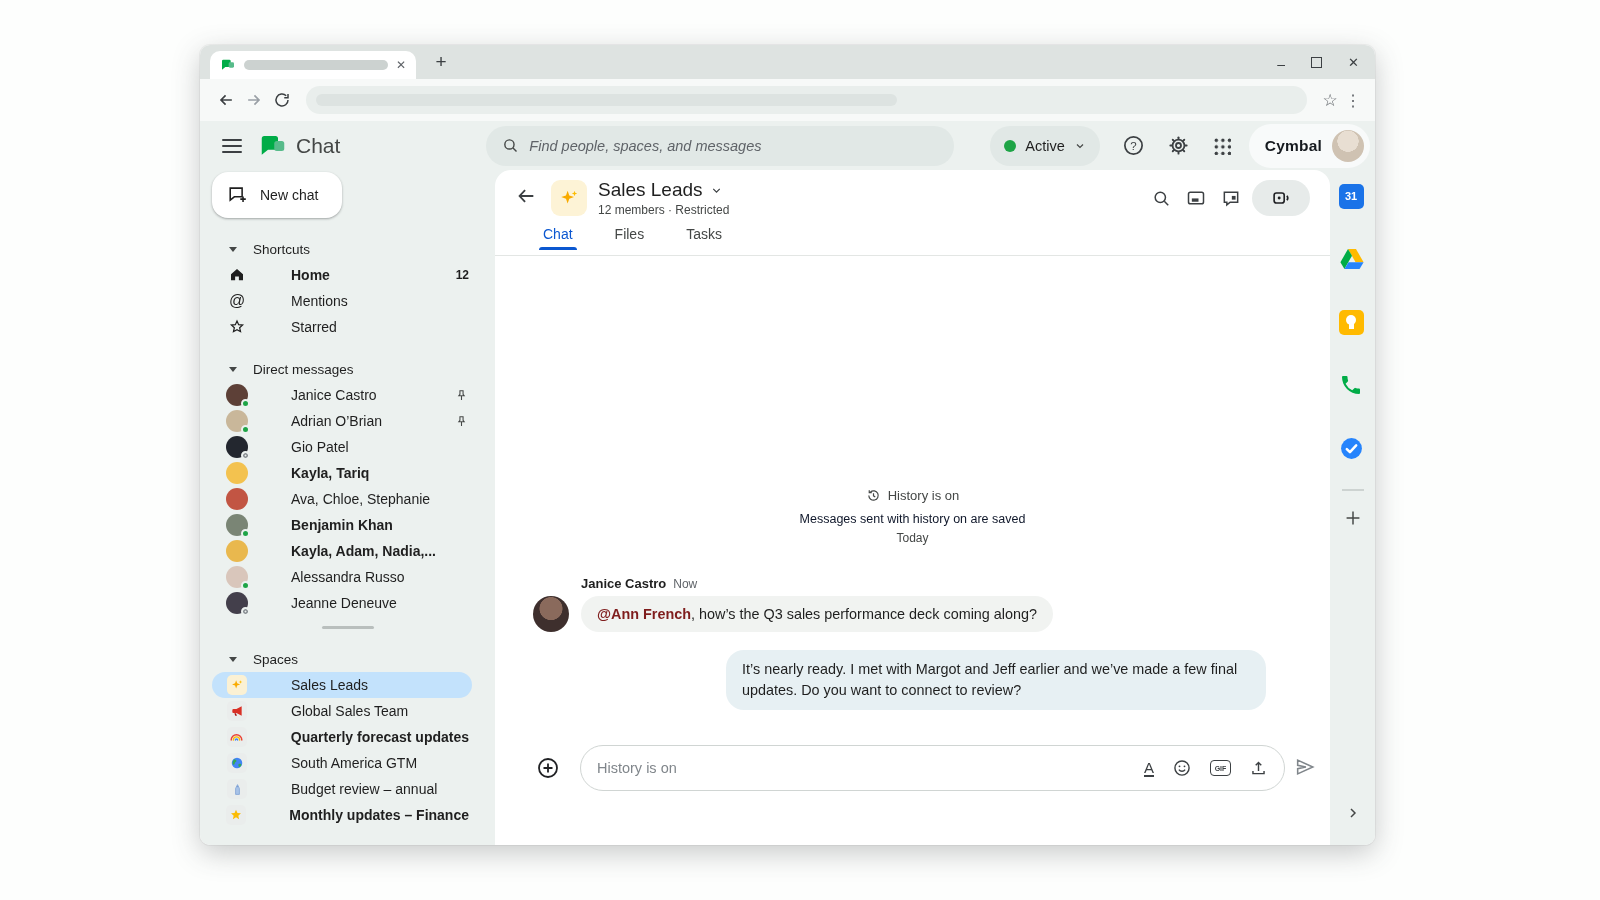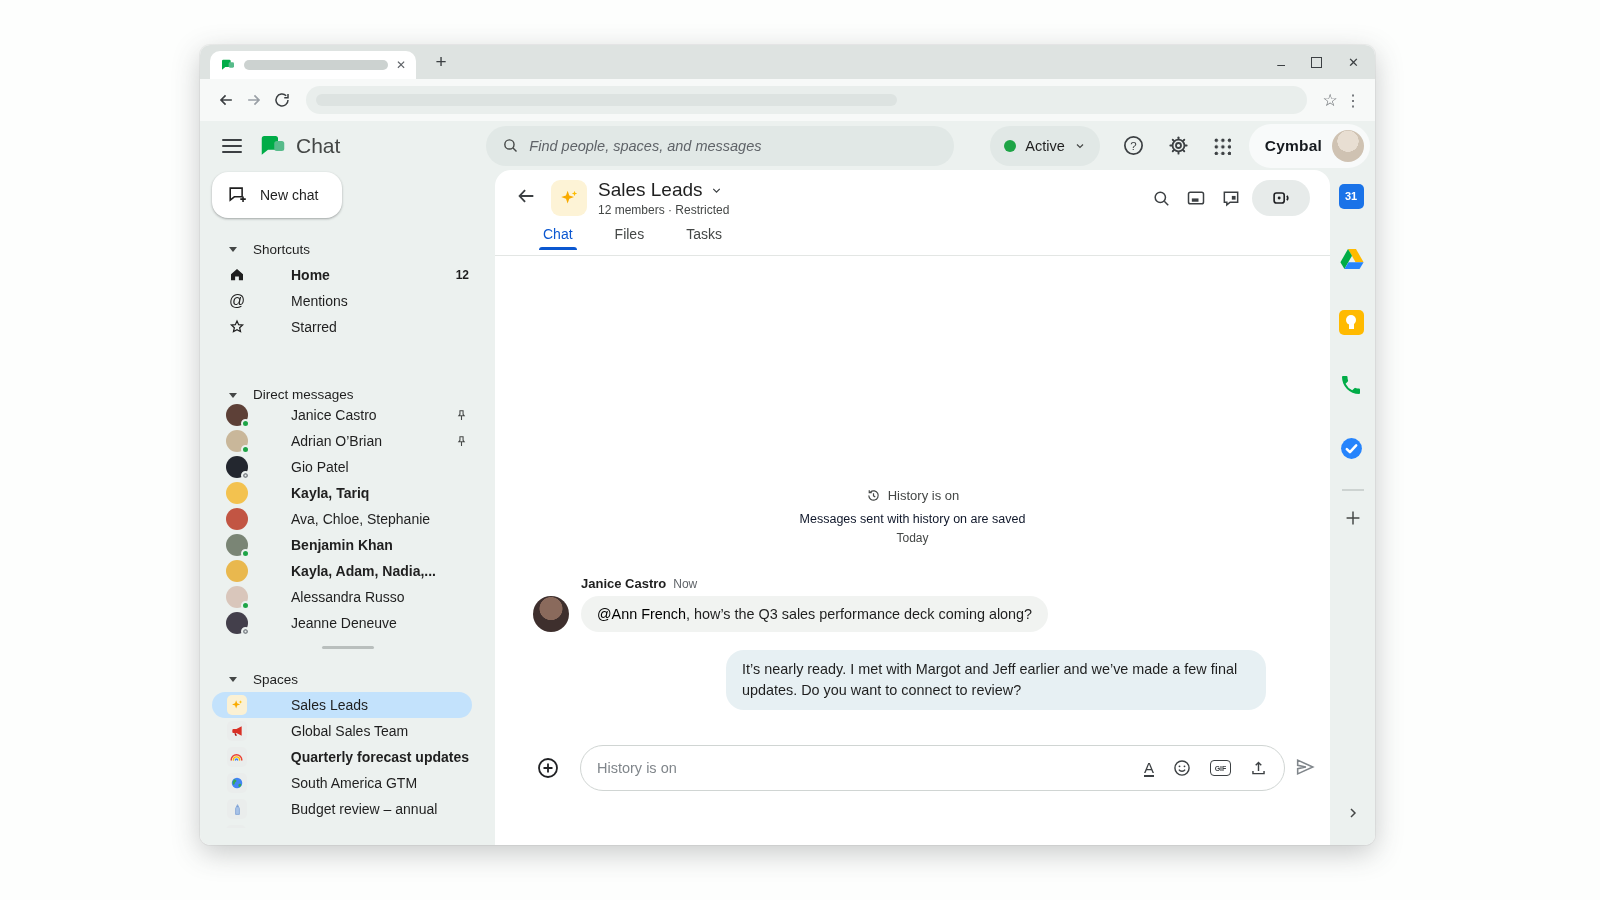--- a/index.html
+++ b/index.html
@@ -55,21 +55,21 @@
   .brand { font-weight:bold; font-size:15.5px; letter-spacing:.2px; color:#15191e; }
   .avatar-lg { width:32px; height:32px; border-radius:50%; background:radial-gradient(circle at 50% 35%, #e8ded2 0 40%, #cfc2b2 41% 100%); }
 
   
   .sidebar { position:absolute; top:49px; left:0; width:295px; bottom:17px; overflow:hidden; }
   .newchat { margin:2px 0 0 12px; width:130px; height:46px; background:#fff; border-radius:16px;
              box-shadow:0 1px 2px rgba(60,64,67,.3), 0 1px 3px rgba(60,64,67,.15);
              display:flex; align-items:center; gap:11px; padding-left:15px; }
   .newchat-label { font-size:14px; font-weight:500; }
   .sec-hdr { height:26px; display:flex; align-items:center; padding-left:25px; }
-  .sec-hdr.mt1 { margin-top:18px; } .sec-hdr.mt2 { margin-top:36px;align-items:flex-end; } .sec-hdr.mt3 { margin-top:17px; }
+  .sec-hdr.mt1 { margin-top:18px; } .sec-hdr.mt2 { margin-top:16px; } .sec-hdr.mt3 { margin-top:17px; }
   .tri { width:0; height:0; border:4px solid transparent; border-top:5px solid #444746; margin:5px 0 0 4px; }
   .sec-label { margin-left:16px; font-size:13.5px; font-weight:500; color:#1f1f1f; }
   .srow { height:26px; display:flex; align-items:center; padding:0 26px 0 25px; font-size:14px; color:#1f1f1f; }
   .srow .ic { width:24px; display:flex; justify-content:center; }
   .srow .lbl { margin-left:12px; white-space:nowrap;padding-left:30px; }
   .srow .lbl.b, .badge { font-weight:700; }
   .spacer { flex:1; }
   .badge { font-size:12px; }
   .avatar { position:relative; width:22px; height:22px; border-radius:50%; }
   .presence { position:absolute; right:-2px; bottom:-2px; width:9px; height:9px; border-radius:50%;
@@ -111,21 +111,21 @@
   .notice-sub { top:256px; font-size:12.5px; color:#0f172a; }
   .date-chip { top:275px; font-size:12px; font-weight:500; }
 
   .msg-left { position:absolute; top:320px; left:38px; right:64px; }
   .msg-meta { margin-left:48px; font-size:13px; }
   .msg-sender { font-weight:700; }
   .msg-time { color:#5f6368; font-size:12px; margin-left:7px; }
   .msg-row { display:flex; margin-top:5px; }
   .msg-avatar { width:36px; height:36px; border-radius:50%; flex:none; }
   .bubble { margin-left:12px; background:#f1f3f1; border-radius:18px; padding:8px 16px; font-size:14.4px; line-height:20px; }
-  .mention { color:#000000; }
+  .mention { color:#7f1d1d;font-weight:bold; }
 
   .msg-right { position:absolute; top:389px; right:64px; text-align:right; }
   .msg-right .bubble-out { display:inline-block; width:540px; text-align:left; background:#e7f0f3;
                            border-radius:18px; padding:9px 16px; font-size:14.4px; line-height:21px; margin-top:5px; }
 
   .composer { position:absolute; left:0; right:0; top:487px; height:50px; }
   .plus-btn { position:absolute; left:41px; top:13px; }
   .comp-pill { position:absolute; left:85px; right:45px; top:2px; height:46px; background:#fff;
                border:1px solid #d0d5d3; border-radius:24px; display:flex; align-items:center; padding:0 16px; gap:18px; }
   .comp-input { flex:1; border:none; outline:none; font-size:14.5px; font-family:inherit; color:#1f1f1f; background:transparent; }

